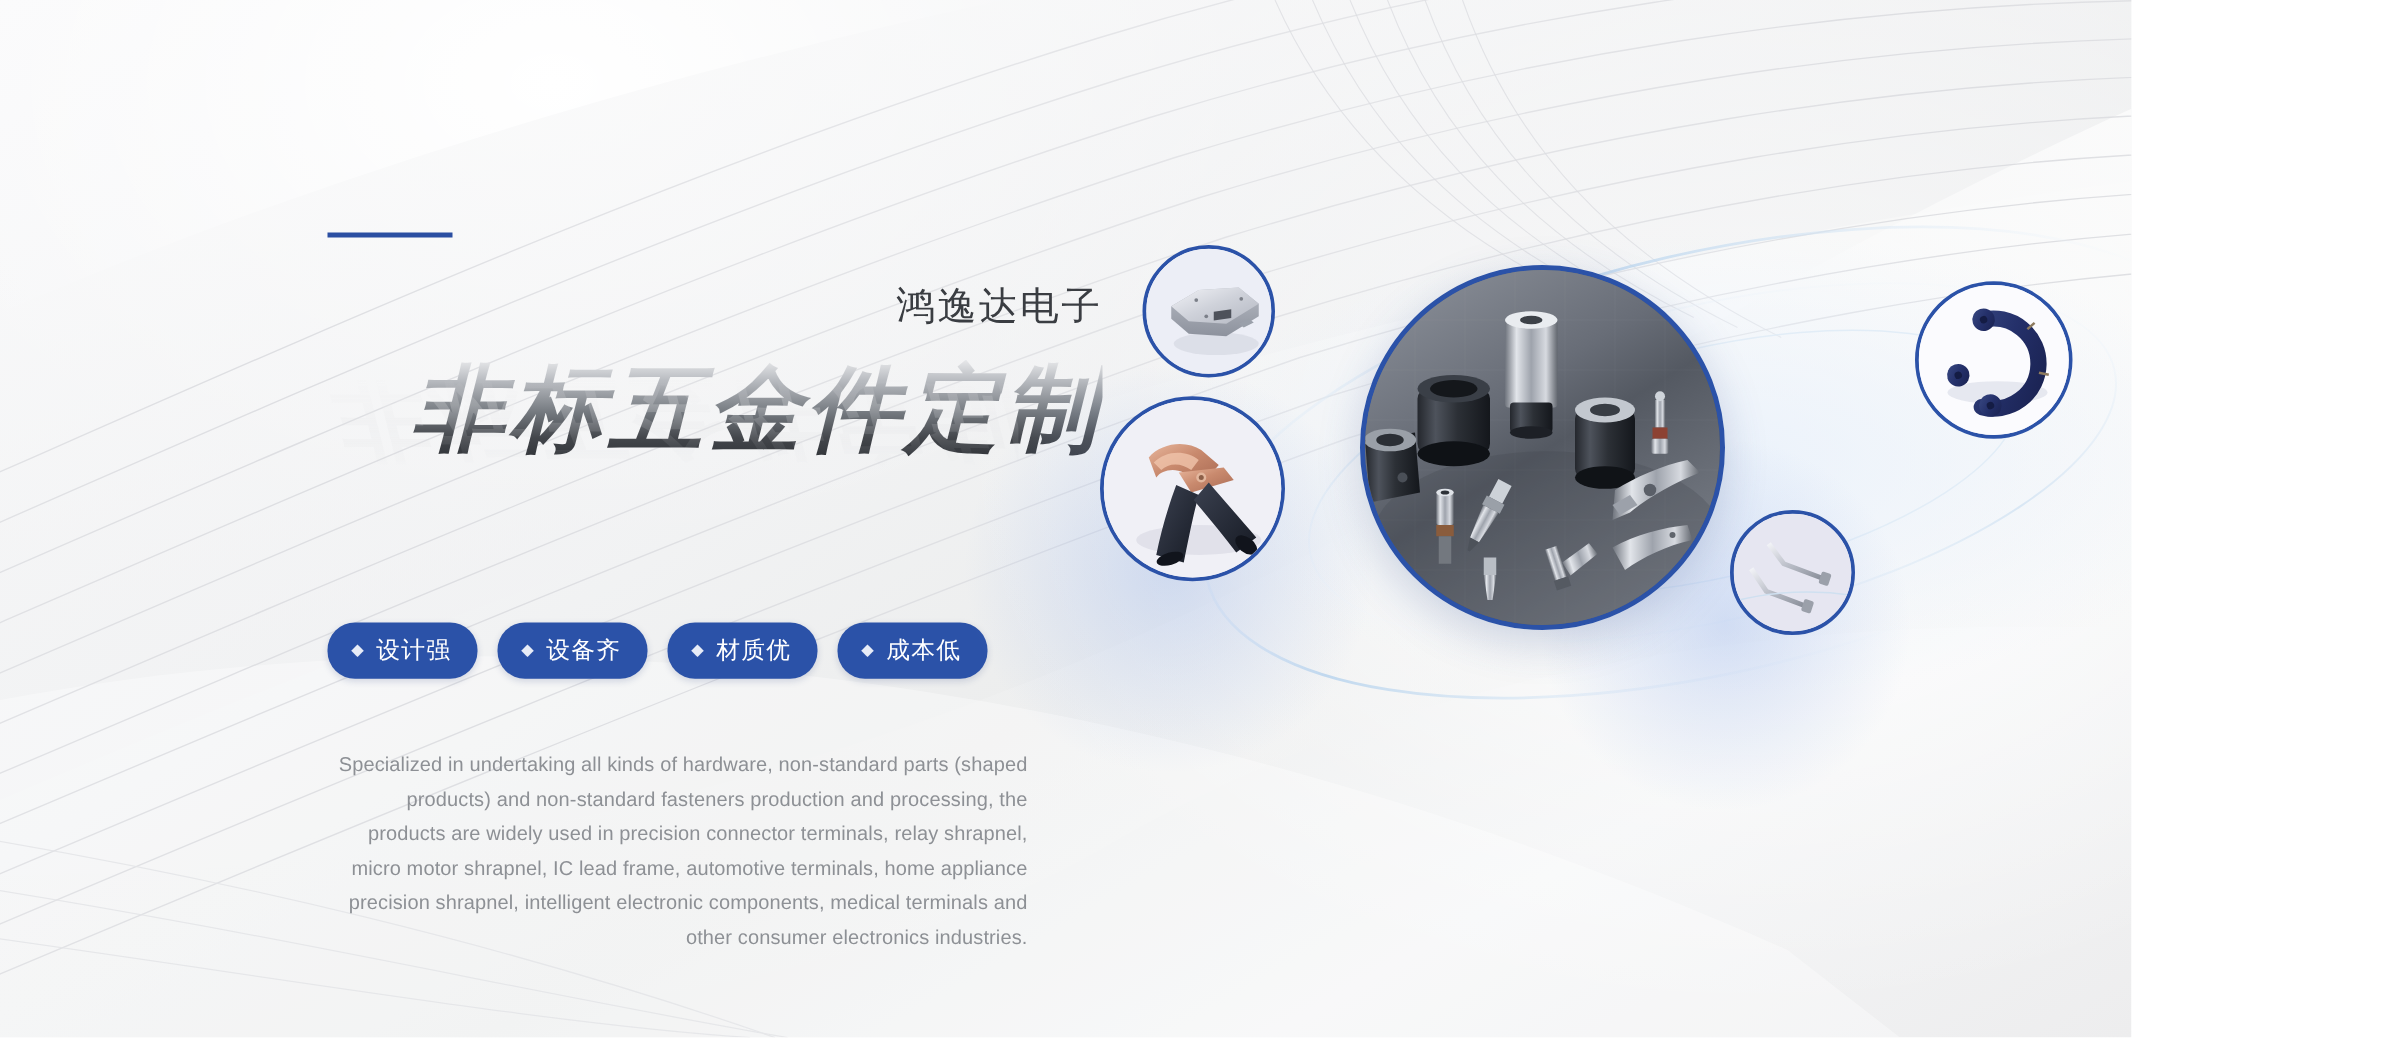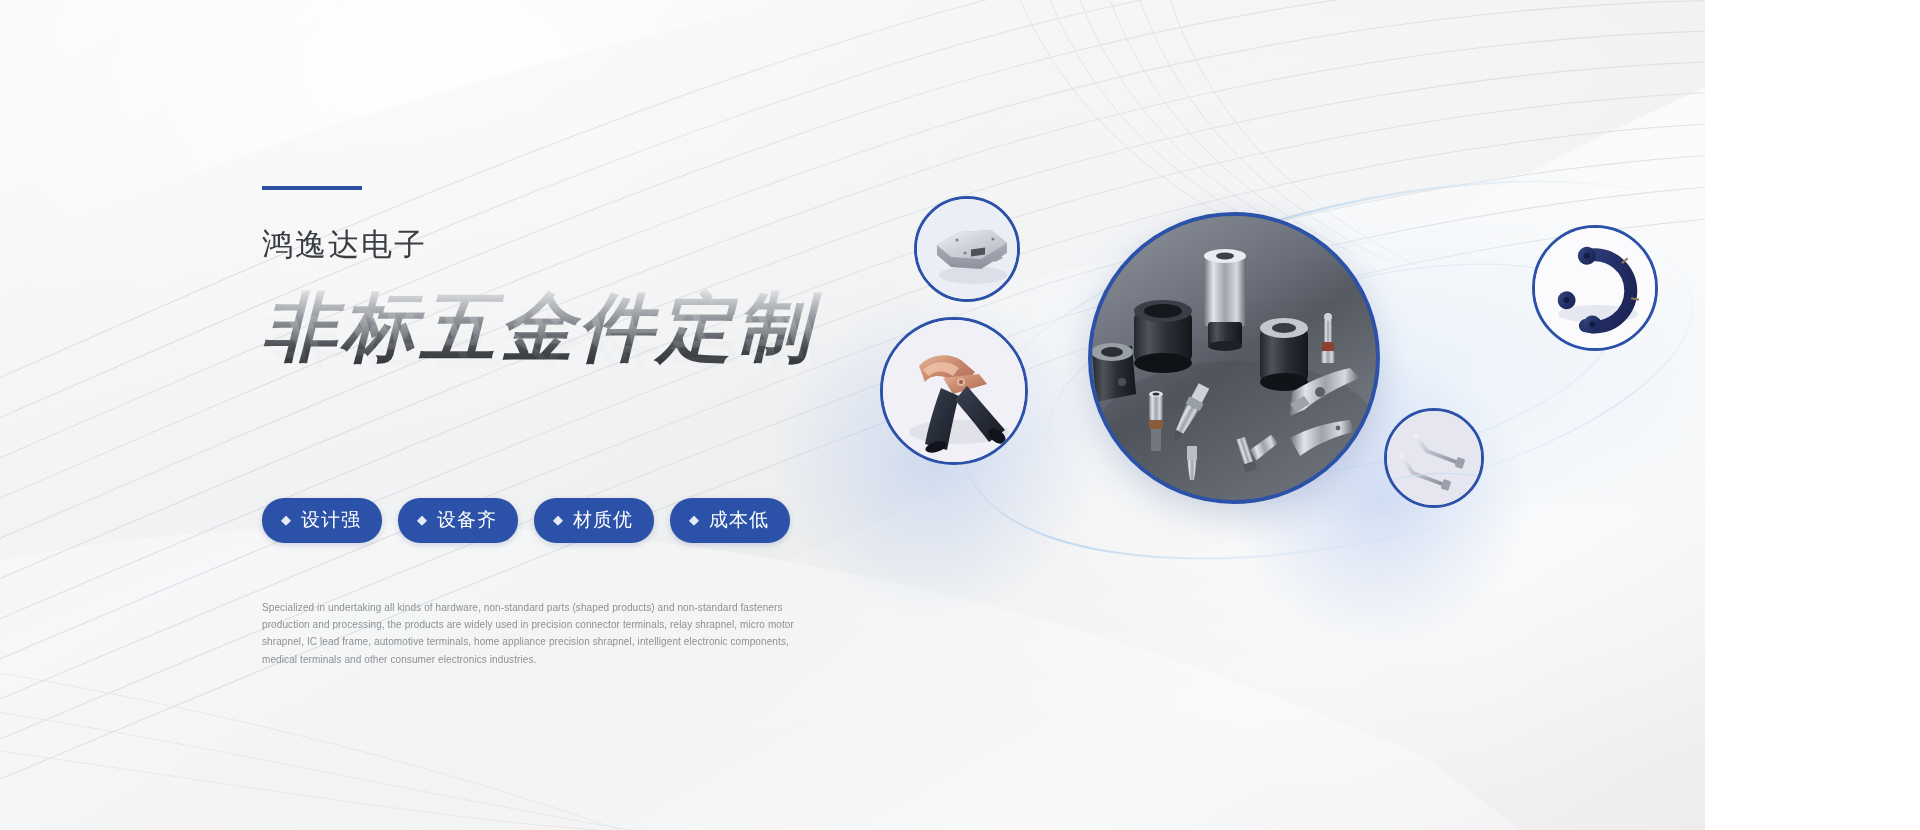--- a/index.html
+++ b/index.html
@@ -10,20 +10,21 @@
   }
 
   #banner {
     position: relative;
     width: 1705px; height: 830px;
     background:
       radial-gradient(ellipse 900px 600px at 26% 8%, #ffffff 0%, rgba(255,255,255,0) 62%),
       radial-gradient(ellipse 1100px 800px at 82% 42%, #ffffff 0%, rgba(255,255,255,0) 58%),
       linear-gradient(150deg, #fafafb 0%, #f2f3f4 38%, #eceded 58%, #f4f5f6 78%, #ededee 100%);
     overflow: hidden;
+    text-align: right;
   }
 
   
   .bg-svg { position: absolute; inset: 0; width: 1920px; height: 830px; pointer-events: none; }
 
   
   .text-col {
     position: absolute;
     left: 262px; top: 186px;
     width: 620px;
@@ -96,21 +97,21 @@
   .badge .dia {
     font-size: 13px;
     color: #e7ecf7;
     line-height: 1;
     transform: translateY(-1px);
   }
 
   .blurb {
     margin-top: 56px;
     width: 560px;
-    font-size: 10px;
+    font-size: 16px;
     line-height: 1.72;
     color: #8d9095;
     letter-spacing: .1px;
   }
 
   
   .graphic { position: absolute; left: 900px; top: 120px; width: 980px; height: 520px; }
   .graphic svg { display: block; }
 
   .circ {

